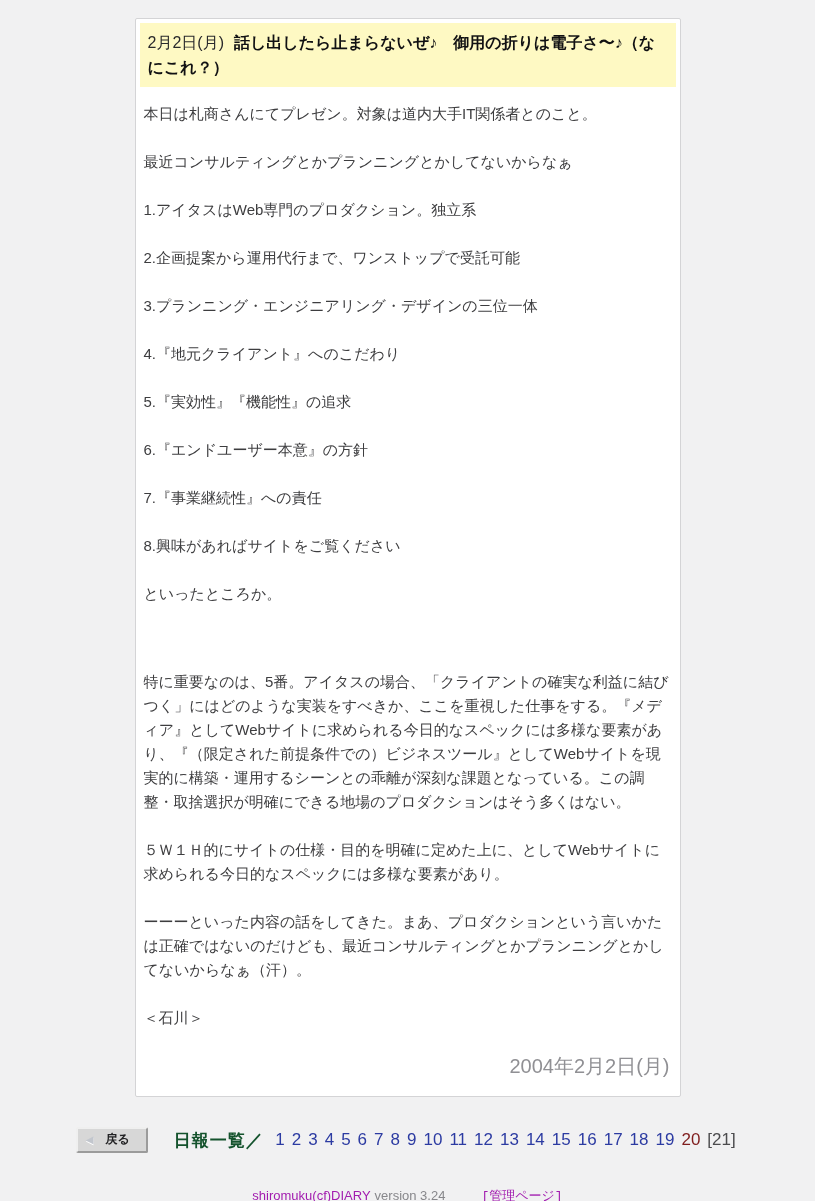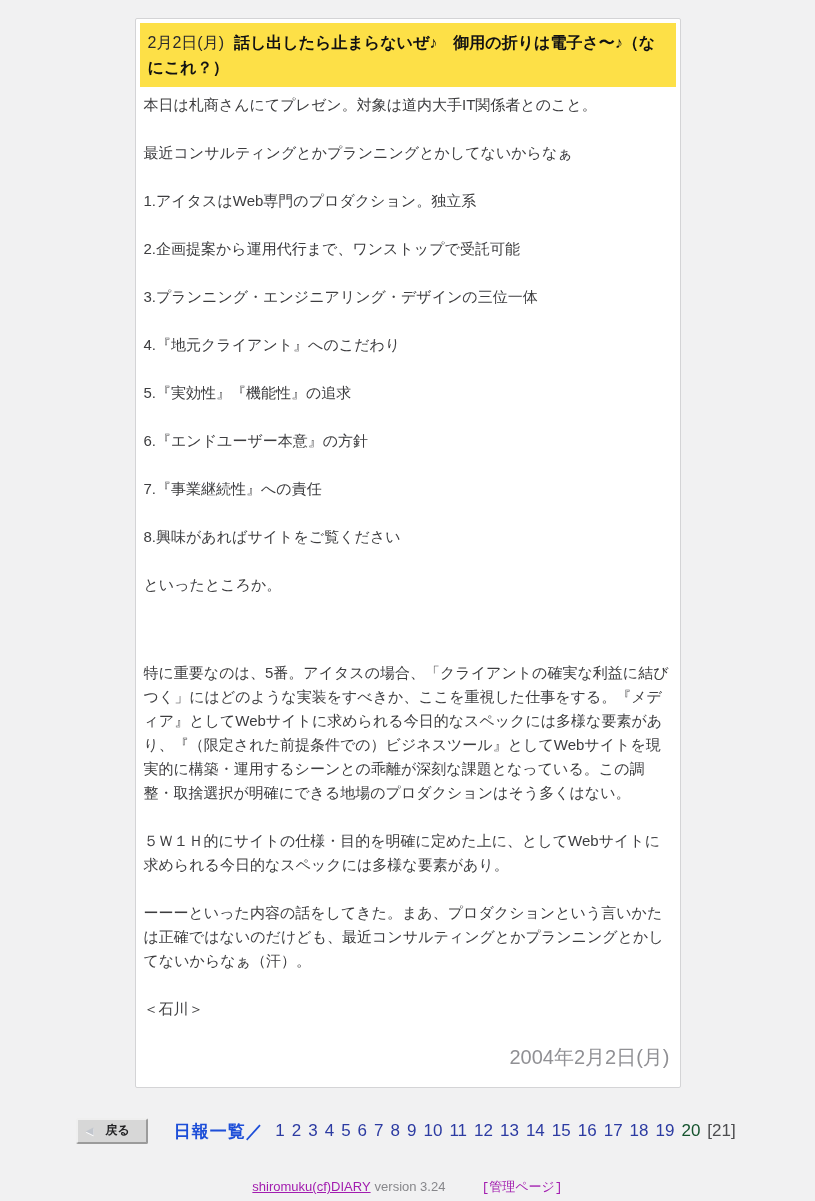--- a/index.html
+++ b/index.html
@@ -18,37 +18,37 @@
   .entry-box {
     box-sizing: border-box;
     width: 546px;
     margin: 18px auto 0 auto;
     background: #ffffff;
     border: 1px solid #d4d4d6;
     border-radius: 2px;
     padding: 4px;
   }
   .entry-header {
-    background: #fde047;
+    background: #fef9c3;
     padding: 7px 8px;
     font-size: 16px;
     line-height: 25px;
     color: #1c1c1e;
   }
   .entry-header .entry-date-label {
     font-weight: normal;
     margin-right: 10px;
     color: #2a2a2c;
   }
   .entry-header .entry-title {
     font-weight: bold;
     color: #111113;
   }
   .entry-body {
-    padding: 6px 4px 12px 4px;
+    padding: 15px 4px 12px 4px;
     font-size: 15px;
     line-height: 24px;
     color: #3d3d3f;
   }
   .para {
     margin: 0 0 24px 0;
   }
   .para:empty {
     height: 16px;
   }
@@ -87,35 +87,35 @@
     line-height: 1;
     text-shadow: 0 1px 0 #ffffff;
   }
   .pager {
     display: inline-flex;
     align-items: center;
     font-size: 17px;
   }
   .pager-label {
     font-weight: bold;
-    color: #1d4ed8;
+    color: #14532d;
     margin-right: 8px;
     letter-spacing: 1px;
   }
   .pages {
     display: inline-flex;
     align-items: center;
   }
   .page-link {
     text-decoration: none;
     color: #2c3ba2;
     margin: 0 3.5px;
   }
   .page-link.visited {
-    color: #14532d;
+    color: #7f1d1d;
   }
   .page-link.current {
     color: #4c4c4e;
     cursor: default;
   }
 
   
   .site-footer {
     margin-top: 34px;
     text-align: center;

